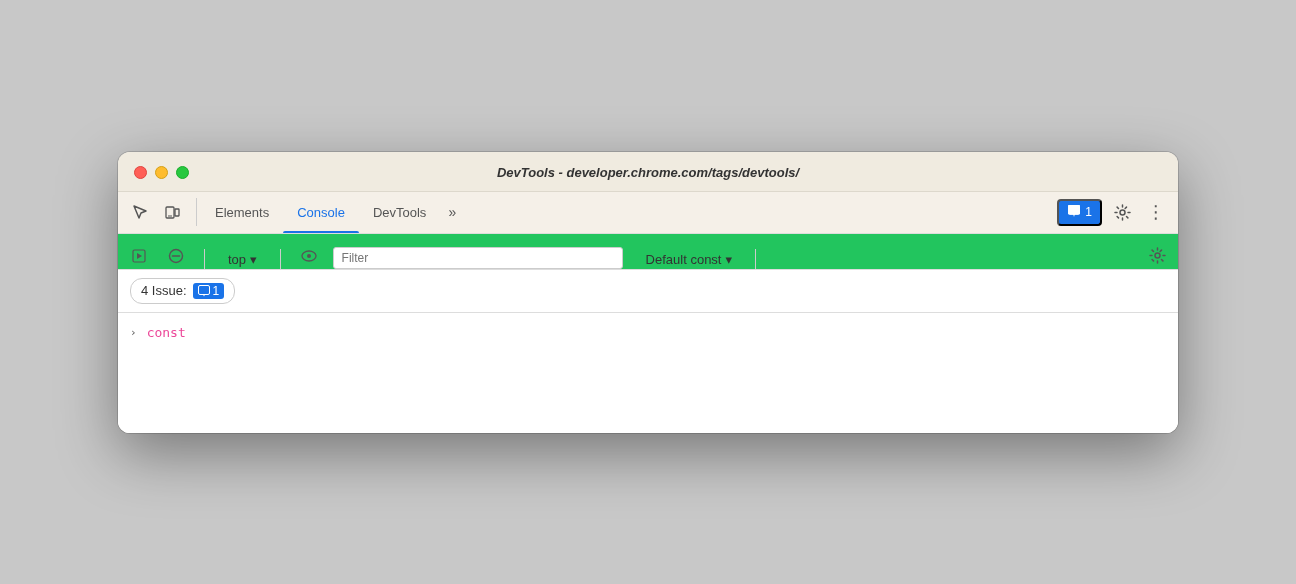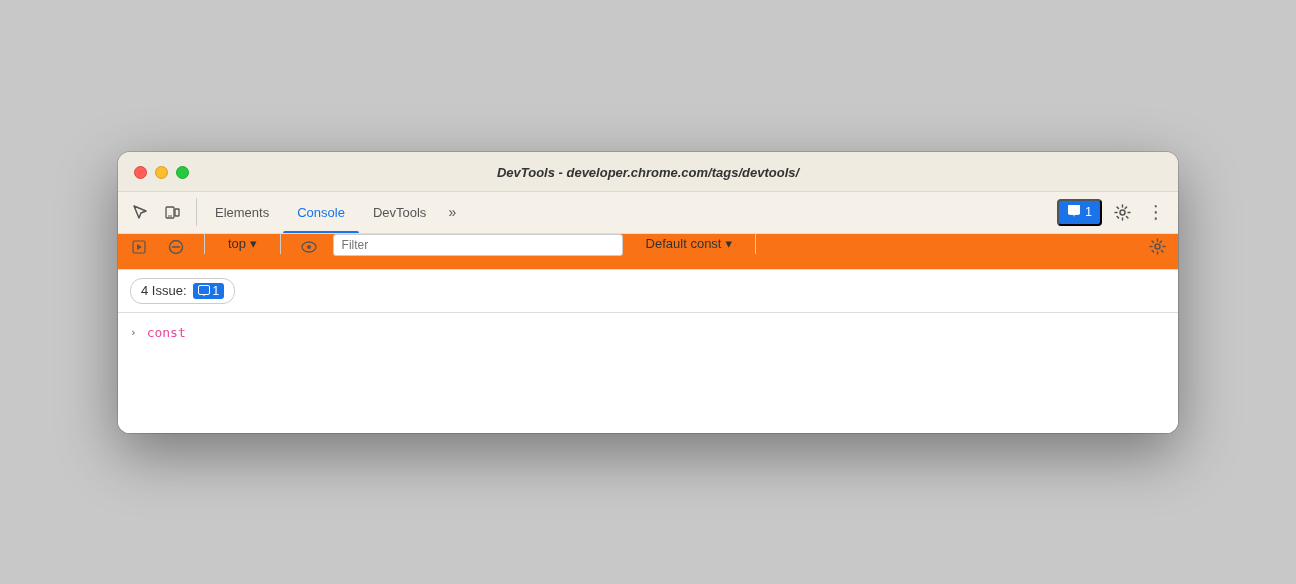--- a/index.html
+++ b/index.html
@@ -185,25 +185,25 @@
       background: transparent;
       color: #555;
       font-size: 18px;
       border-radius: 4px;
       letter-spacing: 0.5px;
     }
 
     
     .console-toolbar {
       display: flex;
-      align-items: flex-start;
+      align-items: flex-end;
       height: 36px;
       padding: 0 8px;
       border-bottom: 1px solid #ddd;
-      background: #f97316;
+      background: #22c55e;
       gap: 11px;
     }
 
     .toolbar-btn {
       width: 26px;
       height: 26px;
       display: flex;
       align-items: center;
       justify-content: center;
       border: none;

